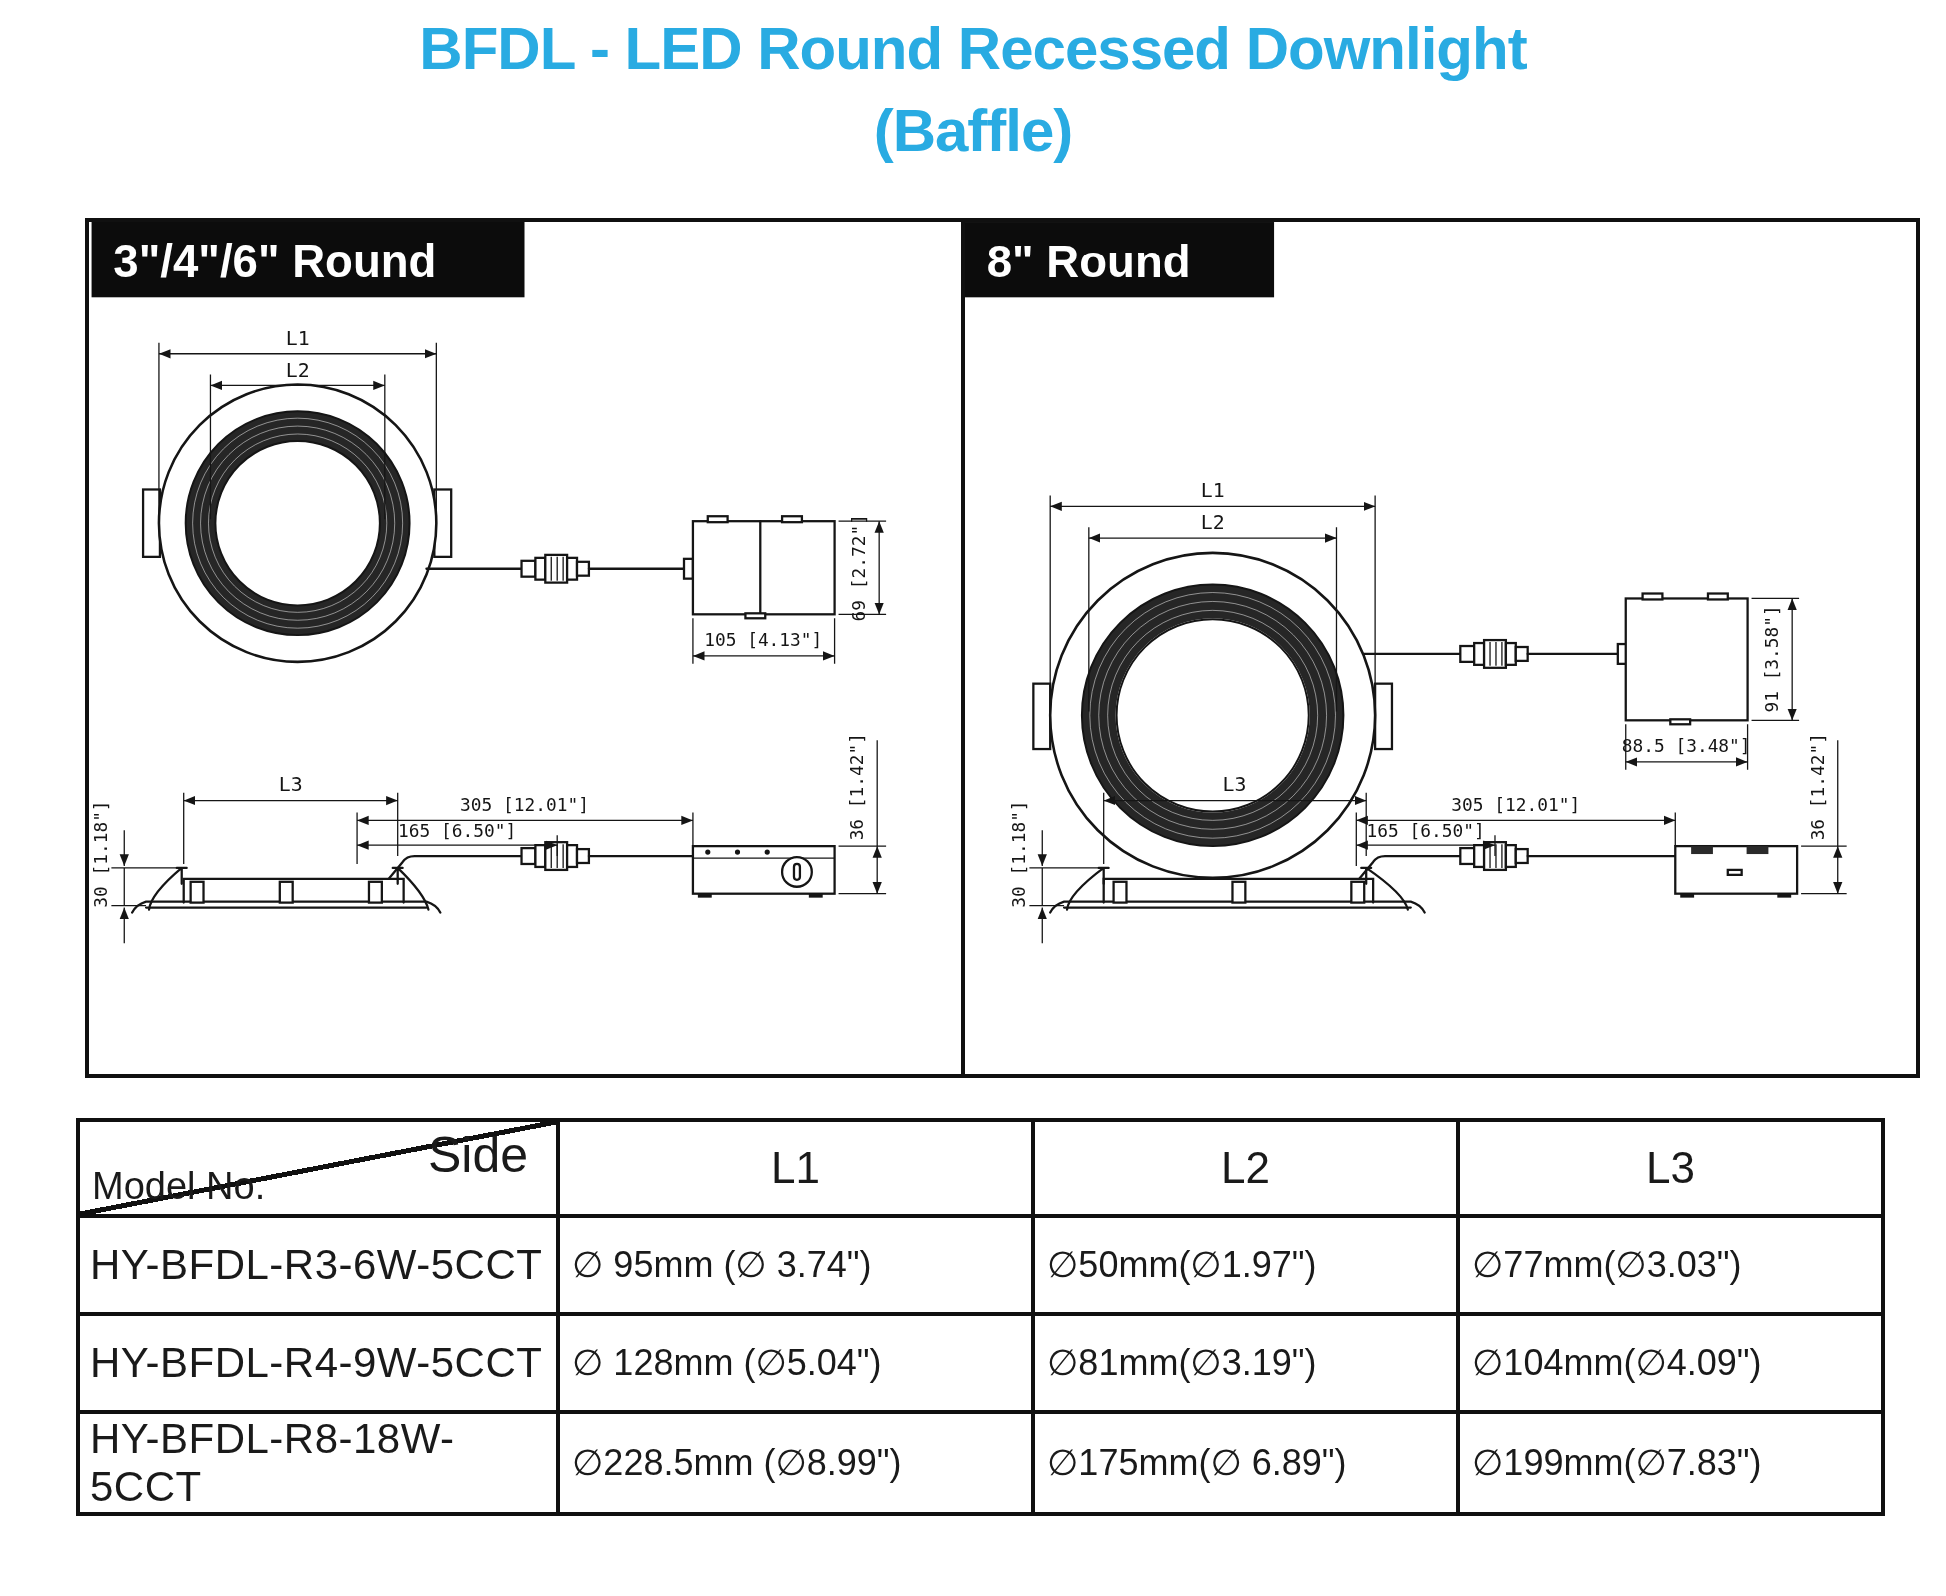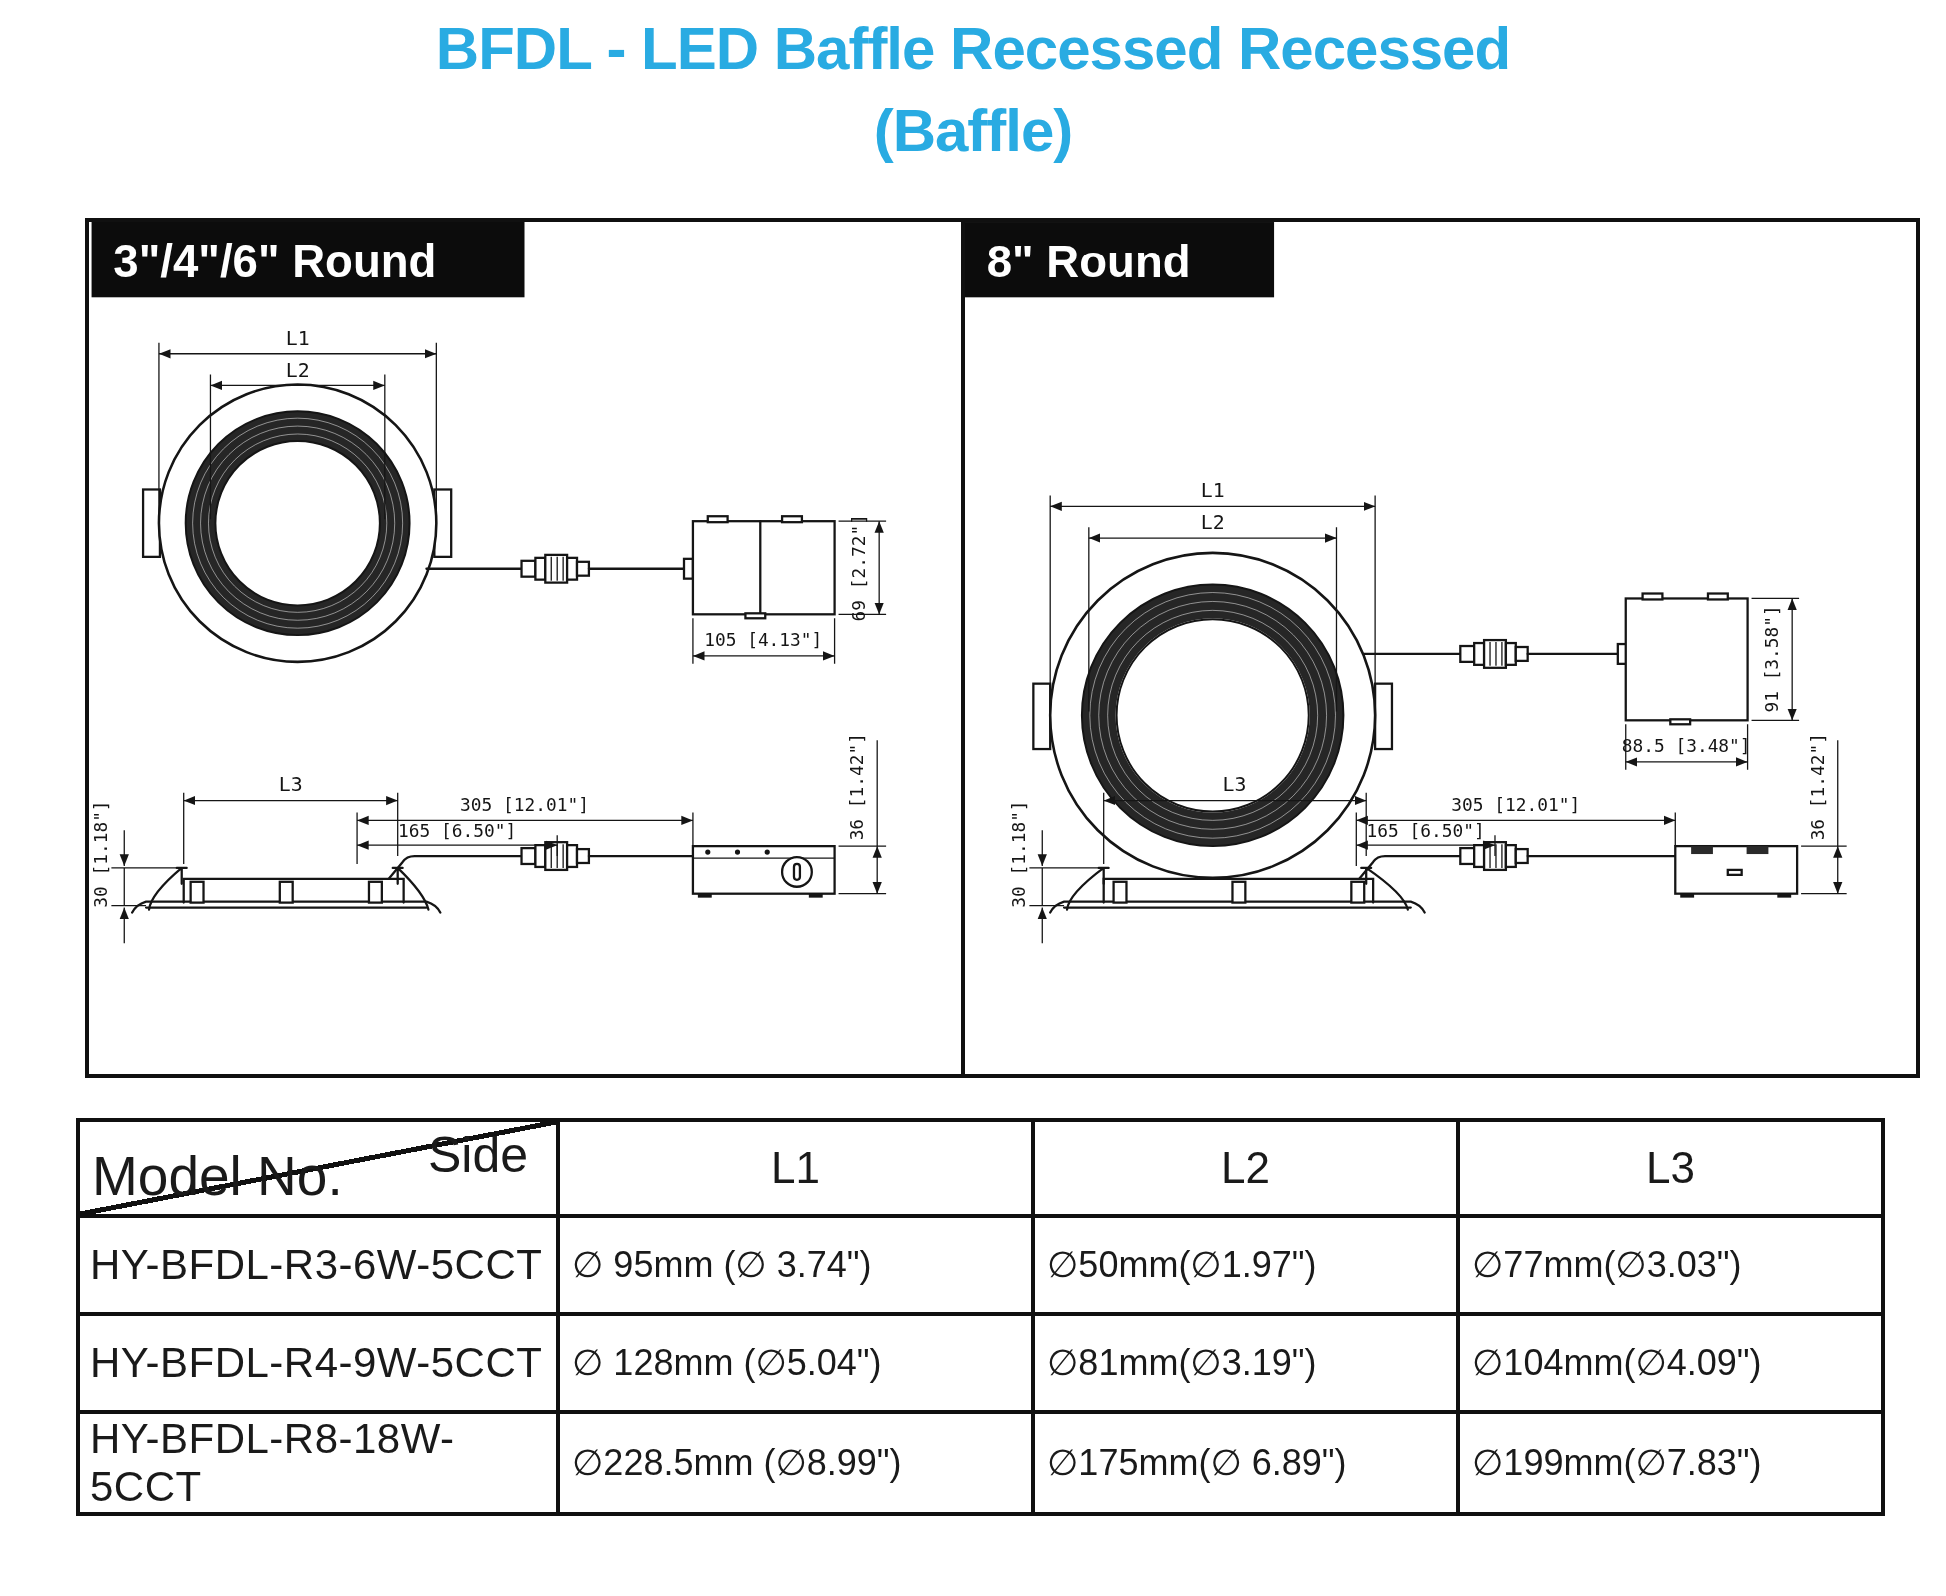--- a/index.html
+++ b/index.html
@@ -16,32 +16,32 @@
   .thin{stroke:#151515;stroke-width:1.3;fill:none;}
   .dim{font-family:"DejaVu Sans Mono",monospace;font-size:18px;fill:#151515;}
   .dimL{font-family:"DejaVu Sans Mono",monospace;font-size:20px;fill:#151515;}
   .hdr-text{font-family:"Liberation Sans",sans-serif;font-weight:700;font-size:46px;fill:#ffffff;}
   
   table.spec{border-collapse:collapse;table-layout:fixed;width:1805px;margin:40px 0 0 76px;}
   table.spec td,table.spec th{border:4px solid #101010;overflow:hidden;}
   th.corner{position:relative;height:92px;padding:0;
     background-image:linear-gradient(to bottom right,#fff 0,#fff calc(50% - 2.5px),#101010 calc(50% - 2.5px),#101010 calc(50% + 2.5px),#fff calc(50% + 2.5px),#fff 100%);}
   .corner-top{position:absolute;top:4px;right:28px;font-size:50px;font-weight:400;}
-  .corner-bottom{position:absolute;bottom:6px;left:12px;font-size:55px;font-weight:400;}
+  .corner-bottom{position:absolute;bottom:6px;left:12px;font-size:38px;font-weight:400;}
   th.colhead{font-size:44px;font-weight:400;text-align:center;}
   td.model{font-size:42px;height:92px;padding-left:10px;text-align:left;letter-spacing:.5px;}
   td.val{font-size:36px;padding-left:12px;text-align:left;}
 </style>
 </head>
 <body>
 
 <div class="page">
 
   <div class="title" style="color:#29ABE2;">
-    <div>BFDL - LED Baffle Recessed Recessed</div>
+    <div>BFDL - LED Round Recessed Downlight</div>
     <div>(Baffle)</div>
   </div>
 
   <div class="drawing-box">
 
     <div class="panel panel-left">
       <svg viewBox="0 0 875 860">
         <defs>
           <marker id="aL" viewBox="0 0 10 10" refX="10" refY="5" markerWidth="9" markerHeight="9" orient="auto-start-reverse">
             <path d="M0 1 L10 5 L0 9 z" fill="#151515"></path>

